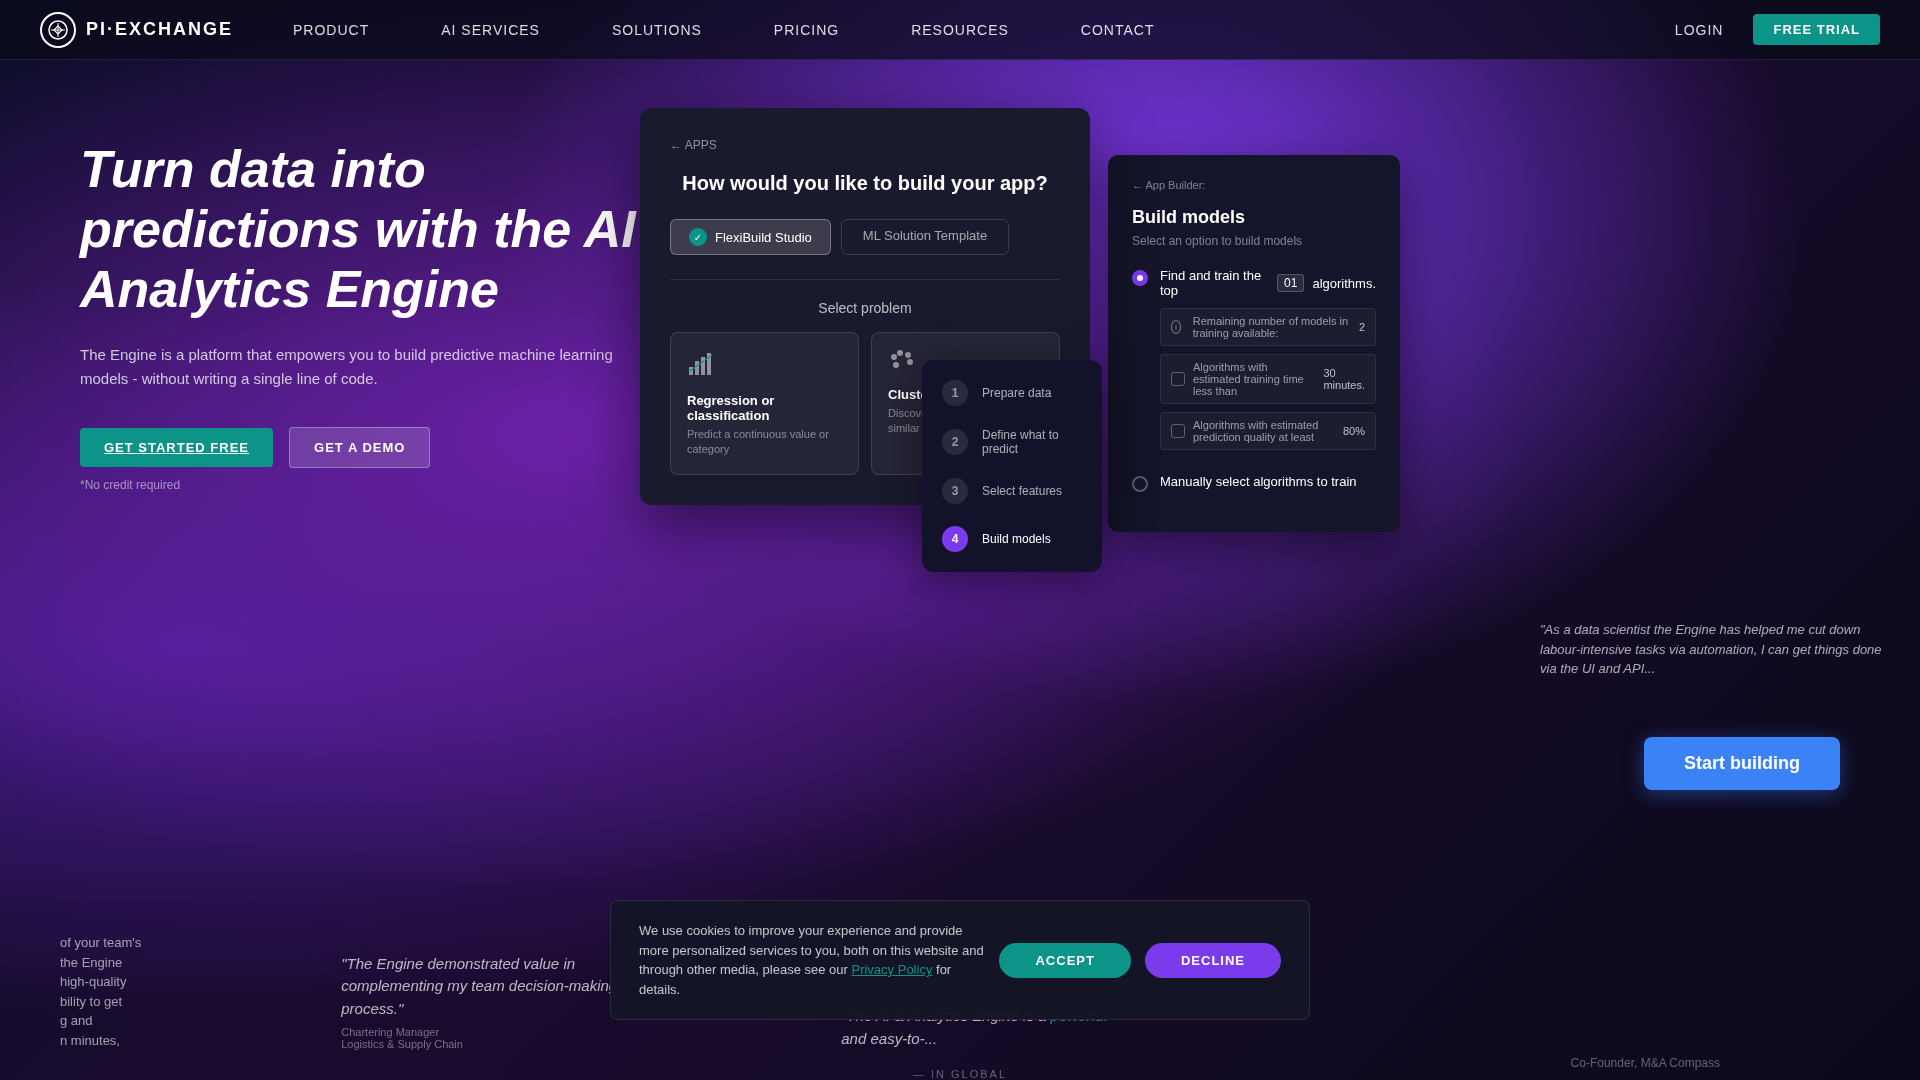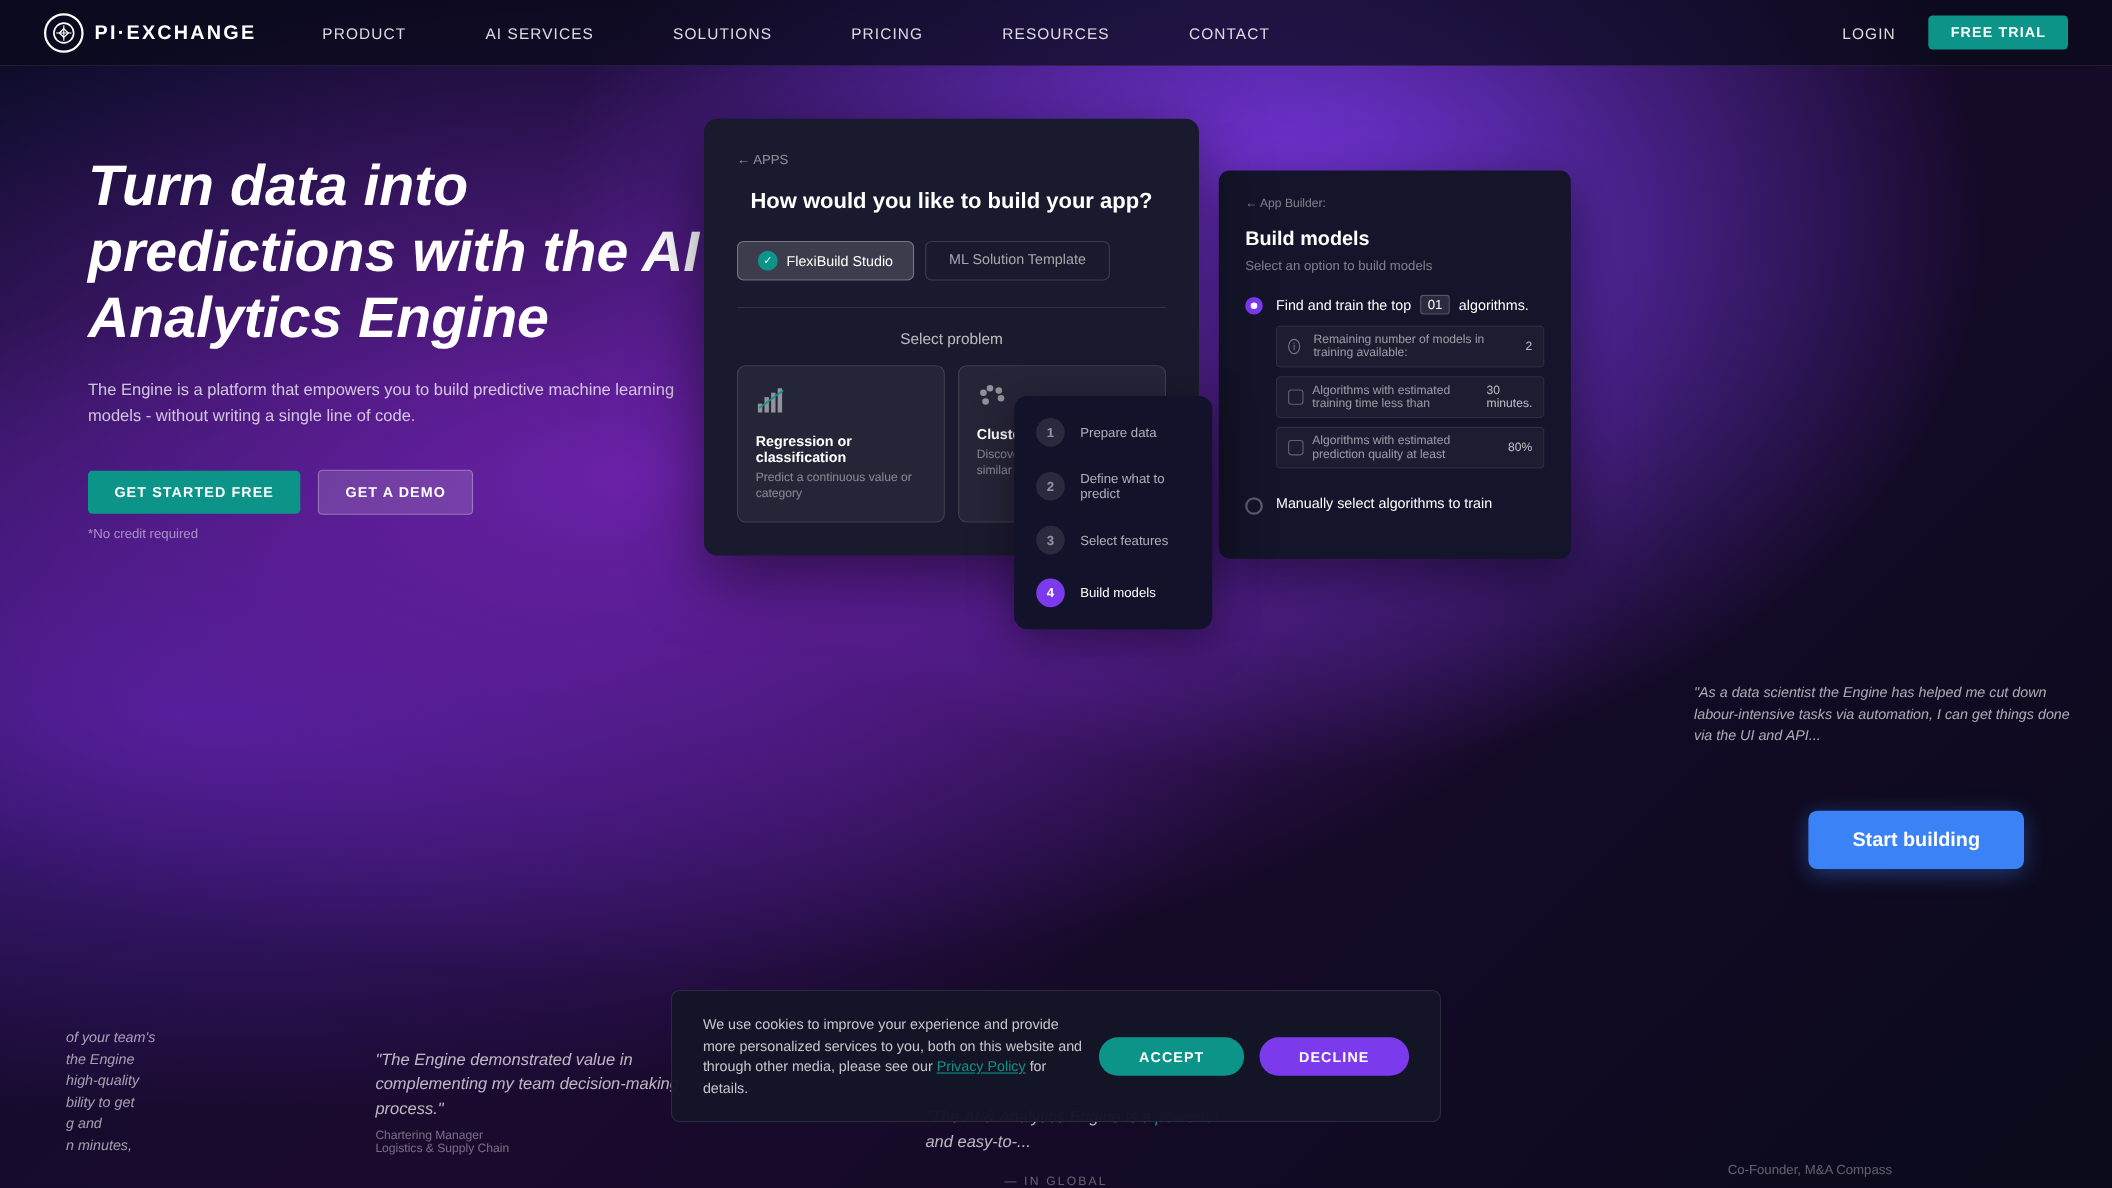--- a/index.html
+++ b/index.html
@@ -141,20 +141,21 @@
     .btn-get-started {
       background: #0d9488;
       color: white;
       border: none;
       padding: 12px 24px;
       border-radius: 4px;
       font-size: 13px;
       font-weight: 700;
       letter-spacing: 1px;
       cursor: pointer;
+      text-decoration: underline;
     }
 
     .btn-get-demo {
       background: rgba(255,255,255,0.15);
       color: white;
       border: 1px solid rgba(255,255,255,0.3);
       padding: 12px 24px;
       border-radius: 4px;
       font-size: 13px;
       font-weight: 700;
@@ -333,21 +334,21 @@
     .step-label {
       font-size: 12px;
       color: rgba(255,255,255,0.65);
     }
 
     
     .build-models-panel {
       position: absolute;
       top: 155px;
       left: 1108px;
-      width: 320px;
+      width: 292px;
       background: #14142a;
       border-radius: 10px;
       padding: 24px;
       z-index: 45;
       box-shadow: 0 15px 50px rgba(0,0,0,0.5);
     }
 
     .panel-back {
       font-size: 11px;
       color: rgba(255,255,255,0.45);
@@ -564,21 +565,20 @@
       z-index: 5;
       display: flex;
       align-items: flex-end;
       padding: 0 60px 30px;
       gap: 200px;
     }
 
     .testimonial-left {
       font-size: 13px;
       color: rgba(255,255,255,0.6);
-      font-style: italic;
       max-width: 260px;
       line-height: 1.5;
     }
 
     .testimonial-source {
       font-size: 11px;
       color: rgba(255,255,255,0.4);
       margin-top: 6px;
       font-style: normal;
     }

